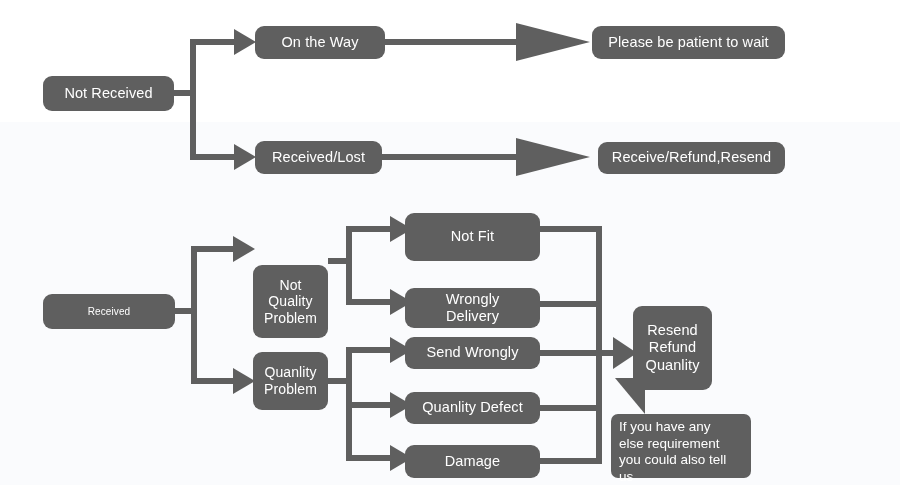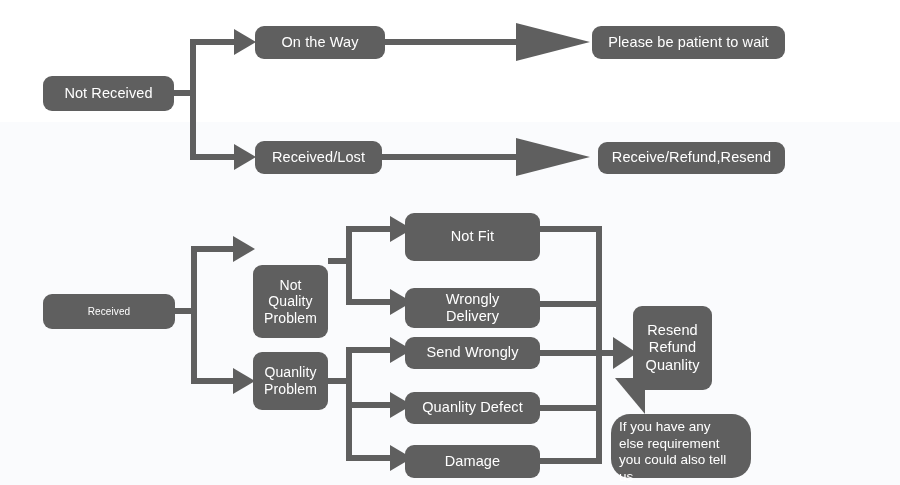--- a/index.html
+++ b/index.html
@@ -61,21 +61,21 @@
   .arrowhead.big {
     border-top-width: 19px;
     border-bottom-width: 19px;
   }
 
   
   #callout-box {
     position: absolute;
     background: #5f5f5f;
     color: #fff;
-    border-radius: 19px;
+    border-radius: 7px;
     box-sizing: border-box;
     padding: 5px 15px 6px 8px;
     line-height: 1.24;
     text-align: left;
   }
   #callout-tail {
     position: absolute;
     width: 0;
     height: 0;
     border-style: solid;

